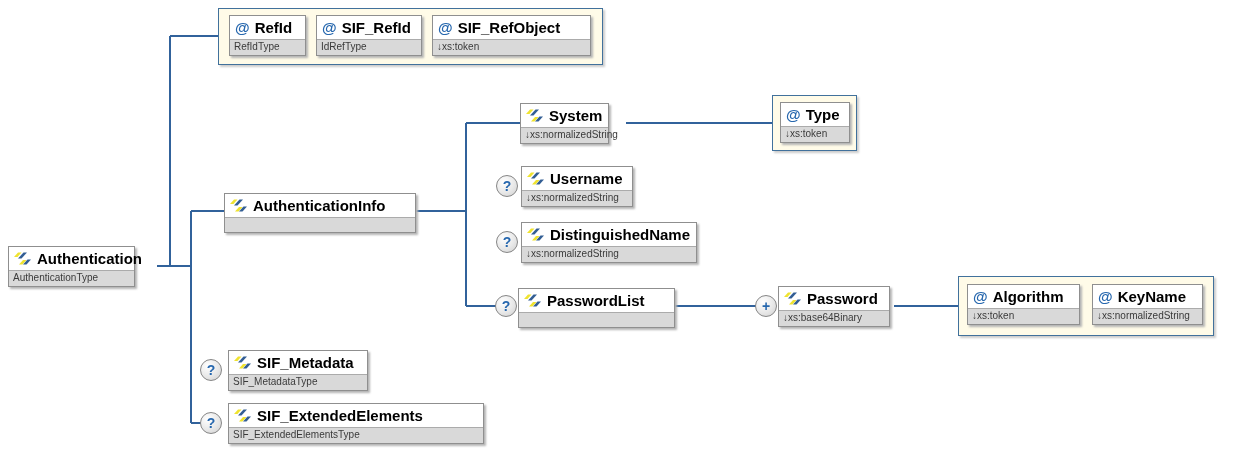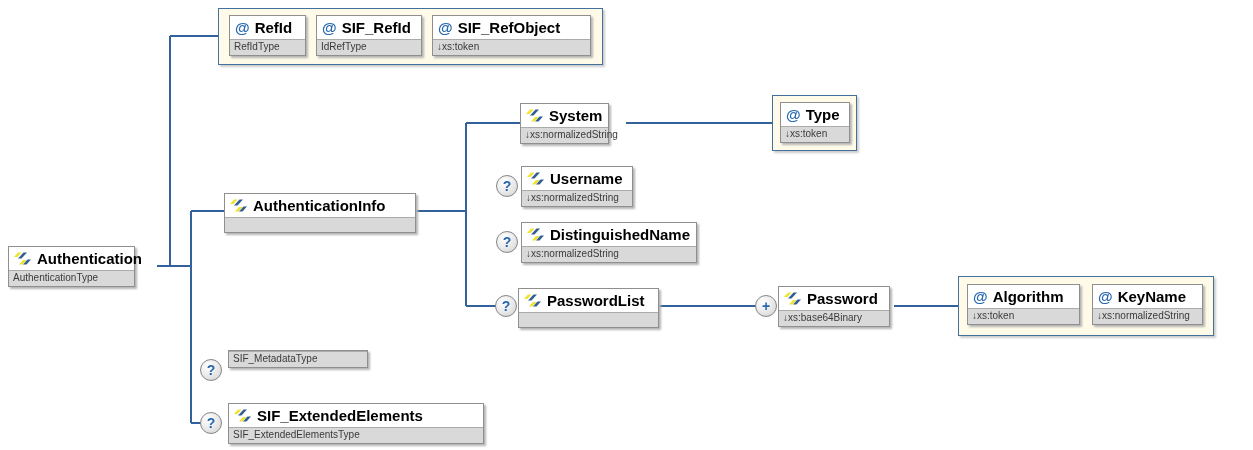--- a/index.html
+++ b/index.html
@@ -149,21 +149,21 @@
             <polygon points="4,6.5 9.5,0.5 13,0.5 7.5,6.5" fill="#335e94"></polygon>
             <polygon points="5,12.5 9,8 12.5,8 8.5,12.5" fill="#efe32f"></polygon>
             <polygon points="9,12.5 13.5,7.5 17,7.5 12.5,12.5" fill="#335e94"></polygon>
           </svg>
       </span>
       <span>DistinguishedName</span>
     </div>
     <div class="foot">↓xs:normalizedString</div>
   </div>
 
-  <div class="node" style="left:518px;top:288px;width:141px">
+  <div class="node" style="left:518px;top:288px;width:157px">
     <div class="title">
       <span class="eicon">
         <svg width="18" height="13" viewBox="0 0 18 13">
             <polygon points="0,5 4,0.5 7.5,0.5 3.5,5" fill="#efe32f"></polygon>
             <polygon points="4,6.5 9.5,0.5 13,0.5 7.5,6.5" fill="#335e94"></polygon>
             <polygon points="5,12.5 9,8 12.5,8 8.5,12.5" fill="#efe32f"></polygon>
             <polygon points="9,12.5 13.5,7.5 17,7.5 12.5,12.5" fill="#335e94"></polygon>
           </svg>
       </span>
       <span>PasswordList</span>
@@ -195,20 +195,31 @@
   </div>
   <div class="node" style="left:1092px;top:284px;width:111px">
     <div class="title">
       <span class="at">@</span>
       <span>KeyName</span>
     </div>
     <div class="foot">↓xs:normalizedString</div>
   </div>
 
   <div class="node" style="left:228px;top:350px;width:140px">
+    <div class="title">
+      <span class="eicon">
+        <svg width="18" height="13" viewBox="0 0 18 13">
+            <polygon points="0,5 4,0.5 7.5,0.5 3.5,5" fill="#efe32f"></polygon>
+            <polygon points="4,6.5 9.5,0.5 13,0.5 7.5,6.5" fill="#335e94"></polygon>
+            <polygon points="5,12.5 9,8 12.5,8 8.5,12.5" fill="#efe32f"></polygon>
+            <polygon points="9,12.5 13.5,7.5 17,7.5 12.5,12.5" fill="#335e94"></polygon>
+          </svg>
+      </span>
+      <span>SIF_Metadata</span>
+    </div>
     <div class="foot">SIF_MetadataType</div>
   </div>
 
   <div class="node" style="left:228px;top:403px;width:256px">
     <div class="title">
       <span class="eicon">
         <svg width="18" height="13" viewBox="0 0 18 13">
             <polygon points="0,5 4,0.5 7.5,0.5 3.5,5" fill="#efe32f"></polygon>
             <polygon points="4,6.5 9.5,0.5 13,0.5 7.5,6.5" fill="#335e94"></polygon>
             <polygon points="5,12.5 9,8 12.5,8 8.5,12.5" fill="#efe32f"></polygon>

